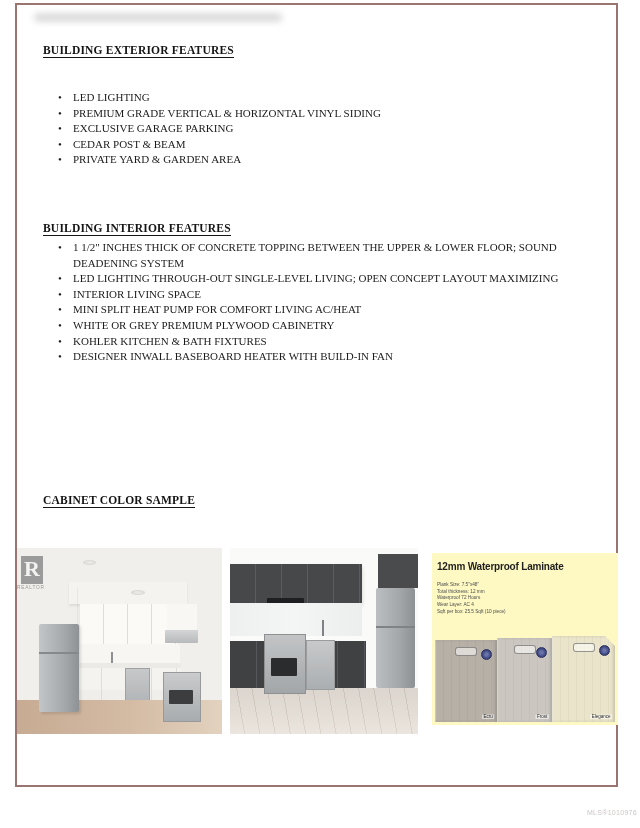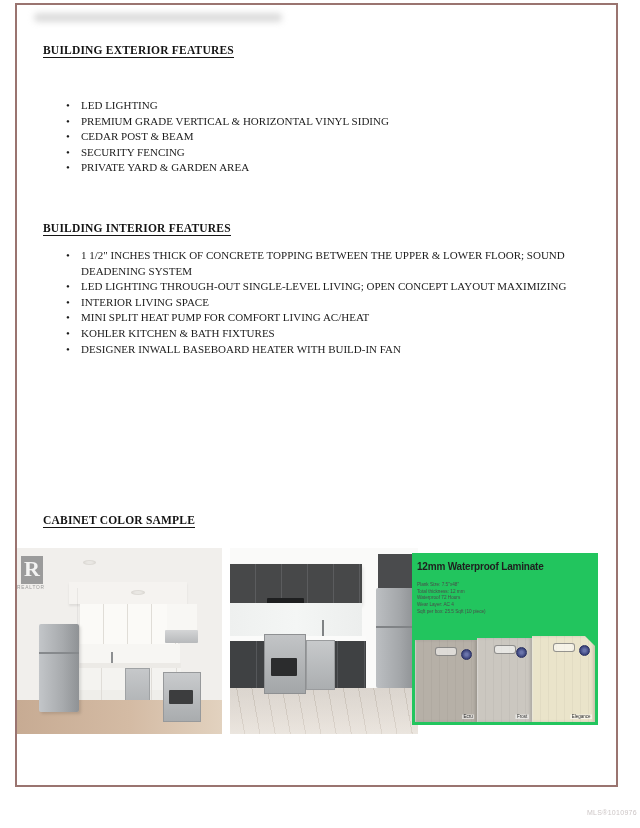--- a/index.html
+++ b/index.html
@@ -25,43 +25,43 @@
     border-radius:4px;
   }
   
   .sec-title{
     position:absolute;left:43px;
     font-size:11.5px;font-weight:bold;letter-spacing:.2px;color:#141414;
   }
   .sec-title span{border-bottom:1.5px solid #141414;padding-bottom:1px;}
   #t-exterior{top:44px;}
   #t-interior{top:222px;}
-  #t-cabinet{top:514px;}
+  #t-cabinet{top:494px;}
   
   ul.feat{
-    position:absolute;left:52px;margin:12px;padding:0;list-style:none;width:508px;
+    position:absolute;left:52px;margin:4px;padding:0;list-style:none;width:508px;
   }
   #list-exterior{top:86px;}
   #list-interior{top:236px;}
   ul.feat li{
     position:relative;
     font-size:11px;line-height:15.6px;
     padding-left:17px;
     max-width:492px;
   }
   ul.feat li::before{
     content:"•";
     position:absolute;left:2px;top:0;
     font-size:11px;
   }
   
   .photo{position:absolute;top:548px;height:186px;overflow:hidden;}
   #photo1{left:17px;width:205px;background:#f1efec;}
   #photo2{left:230px;width:188px;background:#fafaf9;}
-  #photo3{left:412px;top:553px;width:186px;height:172px;background:#22c55e;}
+  #photo3{left:432px;top:553px;width:186px;height:172px;background:#fef9c3;}
   .abs{position:absolute;}
 
   
   .p1-bulkhead{left:52px;top:34px;width:118px;height:22px;background:#f5f3f0;
     box-shadow:0 2px 2px rgba(0,0,0,.08);}
   .p1-light{background:radial-gradient(#e9e7e3 30%,#d8d5d0 70%);border-radius:50%;}
   .p1-cornerline{left:60px;top:40px;width:1px;height:120px;background:rgba(0,0,0,.05);}
   .p1-uppers{left:63px;top:56px;width:98px;height:40px;background:#fbfaf7;
     background-image:repeating-linear-gradient(90deg,transparent 0 23px,#e0ddd7 23px 24px);
     border-bottom:2px solid #e6e3de;box-shadow:0 2px 3px rgba(0,0,0,.07);}
@@ -161,33 +161,34 @@
 
   <div class="page-border"></div>
   <div class="smudge"></div>
 
   <div class="sec-title" id="t-exterior">
     <span>BUILDING EXTERIOR FEATURES</span>
   </div>
   <ul class="feat" id="list-exterior">
     <li>LED LIGHTING</li>
     <li>PREMIUM GRADE VERTICAL &amp; HORIZONTAL VINYL SIDING</li>
+    <li>EXCLUSIVE GARAGE PARKING</li>
     <li>CEDAR POST &amp; BEAM</li>
-    <li>SECURITY FENCING</li>
     <li>PRIVATE YARD &amp; GARDEN AREA</li>
   </ul>
 
   <div class="sec-title" id="t-interior">
     <span>BUILDING INTERIOR FEATURES</span>
   </div>
   <ul class="feat" id="list-interior">
     <li>1 1/2" INCHES THICK OF CONCRETE TOPPING BETWEEN THE UPPER &amp; LOWER FLOOR; SOUND DEADENING SYSTEM</li>
     <li>LED LIGHTING THROUGH-OUT SINGLE-LEVEL LIVING; OPEN CONCEPT LAYOUT MAXIMIZING</li>
     <li>INTERIOR LIVING SPACE</li>
     <li>MINI SPLIT HEAT PUMP FOR COMFORT LIVING AC/HEAT</li>
+    <li>WHITE OR GREY PREMIUM PLYWOOD CABINETRY</li>
     <li>KOHLER KITCHEN &amp; BATH FIXTURES</li>
     <li>DESIGNER INWALL BASEBOARD HEATER WITH BUILD-IN FAN</li>
   </ul>
 
   <div class="sec-title" id="t-cabinet">
     <span>CABINET COLOR SAMPLE</span>
   </div>
 
   <div class="photo" id="photo1">
     <div class="abs p1-bulkhead"></div>

